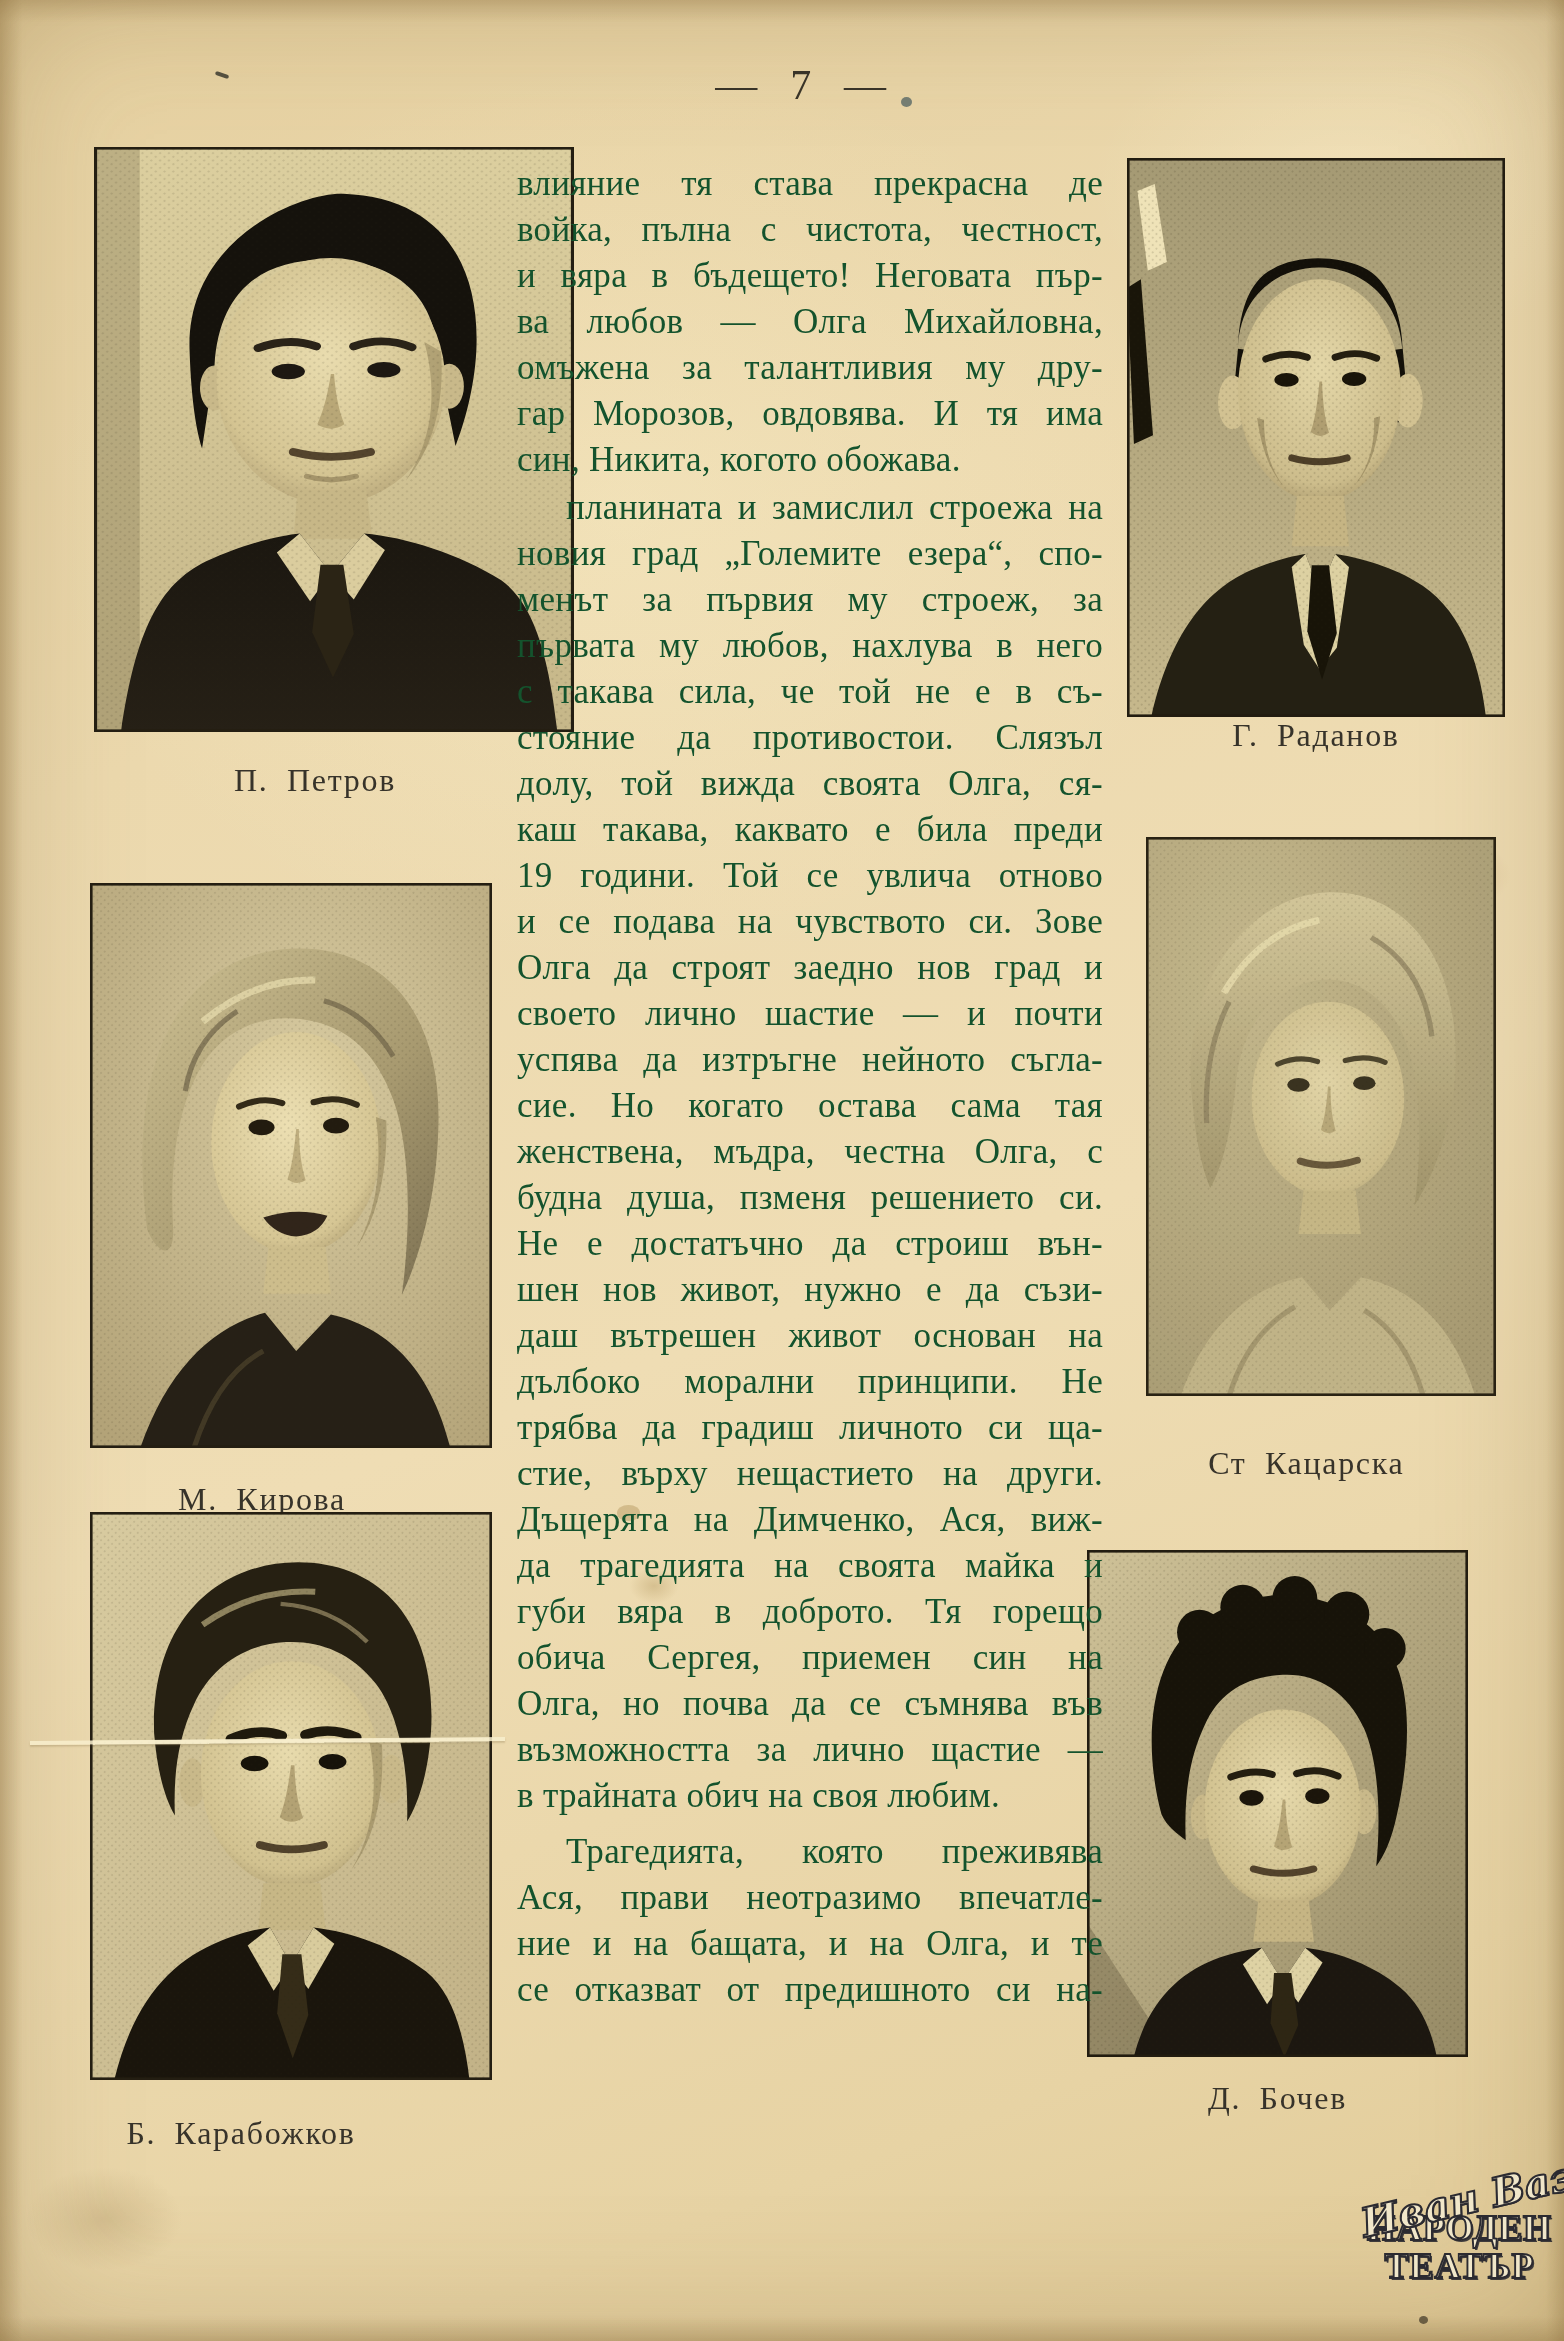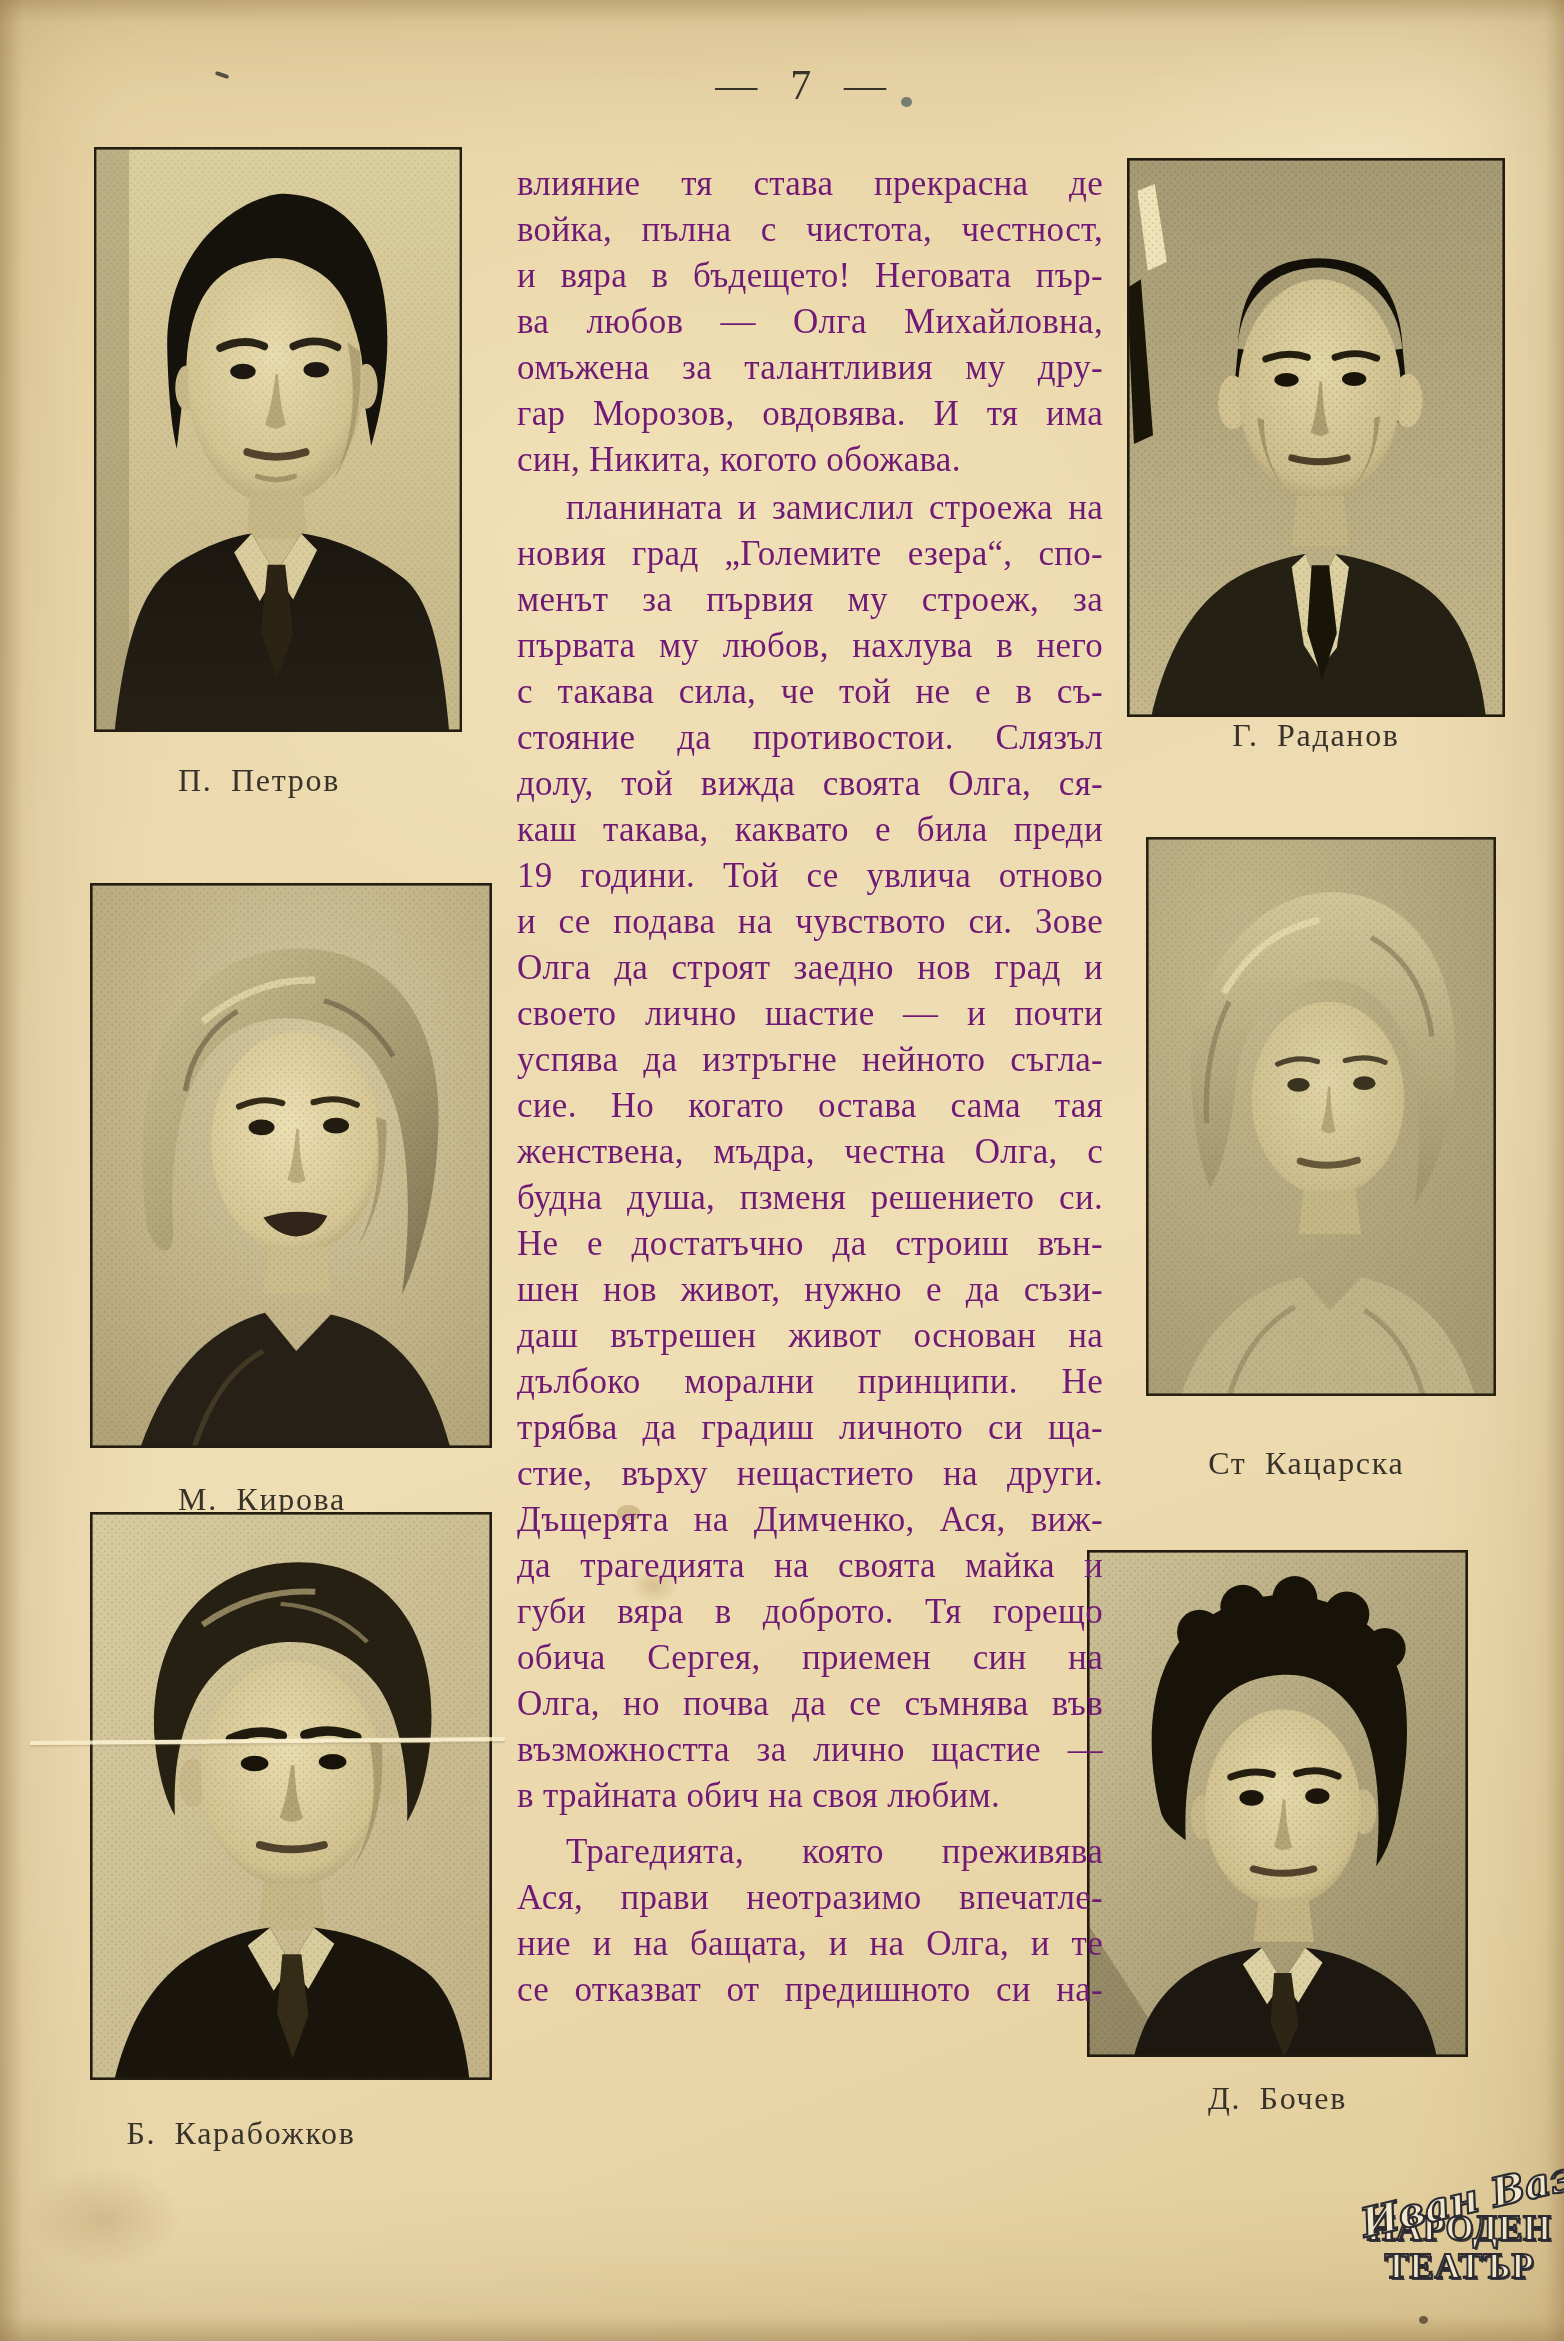--- a/index.html
+++ b/index.html
@@ -49,21 +49,21 @@
   }
   .cap-petrov{margin-top:29.5px;transform:translateX(-19px);}
   .cap-radanov{}
   .cap-kirova{margin-top:33px;transform:translateX(-29px);}
   .cap-katsarska{margin-top:49px;transform:translateX(-14.7px);}
   .cap-karabozhkov{margin-top:35px;transform:translateX(-50px);}
   .cap-bochev{margin-top:22.5px;}
   
   .article{
     position:absolute;left:517px;top:161px;width:586px;
-    font-size:35px;line-height:46px;color:#701a75;
+    font-size:35px;line-height:46px;color:#14532d;
     letter-spacing:0.3px;
   }
   .line{text-align:justify;text-align-last:justify;white-space:nowrap;}
   .line.parend{text-align-last:left;}
   .para.p2{margin-top:1.7px;}
   .para.p3{margin-top:10.4px;}
   .para.indent .line:first-child{text-indent:49px;}
   
   .stamp{
     position:absolute;left:1359px;top:2181px;width:201px;
@@ -88,21 +88,21 @@
 <body>
 
 <div class="page"></div>
 <div class="speck sp1"></div>
 <div class="speck sp2"></div>
 <div class="speck sp3"></div>
 <div class="speck sp4"></div>
 
 <div class="page-number">— 7 —</div>
 
-<figure class="photo-fig" style="left:94px;top:147px;width:368px;">
+<figure class="photo-fig" style="left:94px;top:147px;width:480px;">
   <div class="photo" style="height:585px;">
     <svg viewBox="0 0 462 675" preserveAspectRatio="none" xmlns="http://www.w3.org/2000/svg">
       <defs>
         <linearGradient id="p1bg" x1="0" y1="0" x2="0" y2="1">
             <stop offset="0" stop-color="#dcCF a" stop-opacity="0"></stop>
             <stop offset="0" stop-color="#dccf9f"></stop>
             <stop offset="1" stop-color="#c6b789"></stop>
           </linearGradient>
         <radialGradient id="p1face" cx="48%" cy="40%" r="65%">
             <stop offset="0" stop-color="#e9dcae"></stop>

